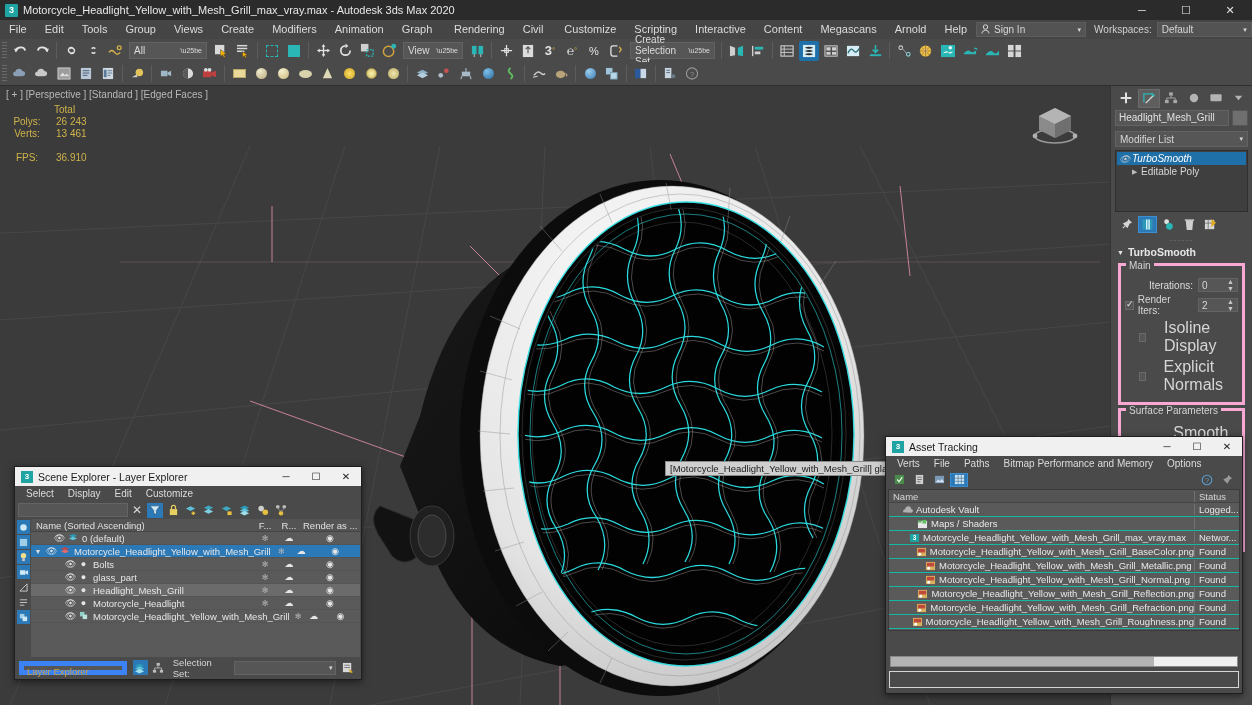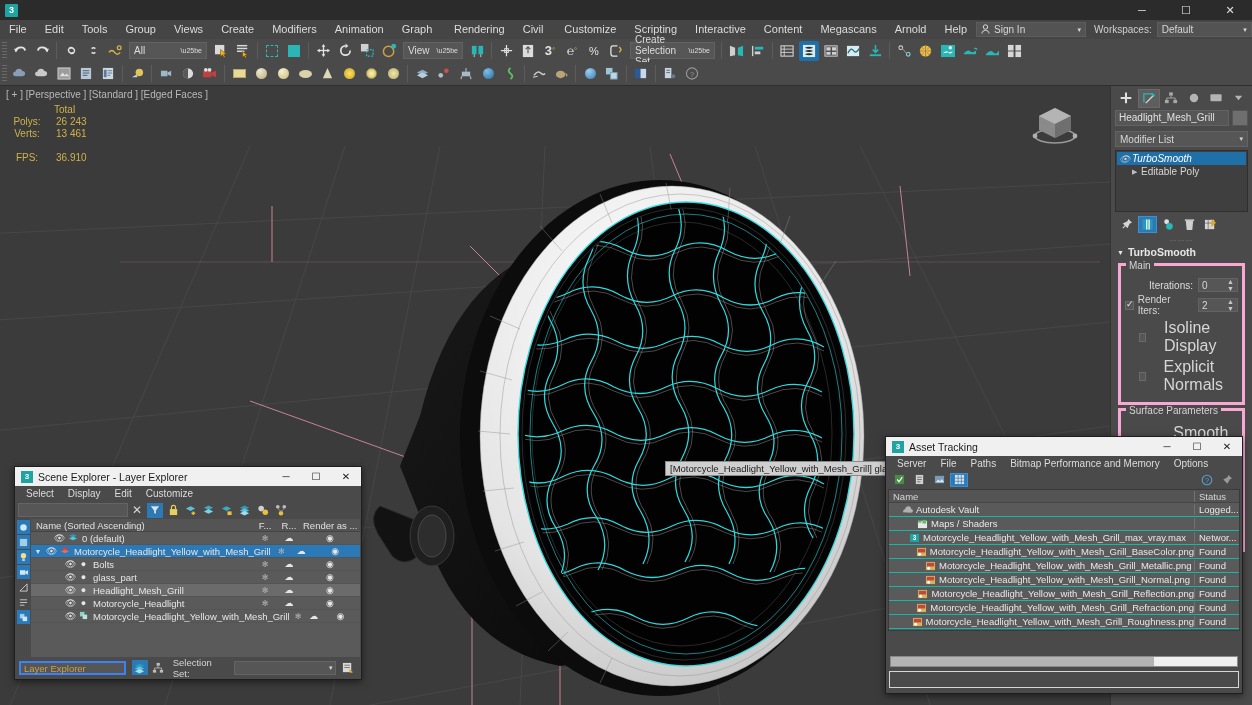--- a/index.html
+++ b/index.html
@@ -194,21 +194,21 @@
   .se-row.hl { background:#6b6b6b; }
   .se-row .c-name { flex:1; display:flex; align-items:center; }
   .se-row .c-f { width:26px; text-align:center; font-size:8px; color:#b5b5b5; }
   .se-row .c-r { width:22px; text-align:center; font-size:9px; }
   .se-row .c-d { width:60px; text-align:center; font-size:9px; }
   .se-exp { width:11px; font-size:7px; text-align:center; color:#ddd; }
   .se-eye { width:13px; font-size:9px; text-align:center; }
   .se-icon { width:13px; text-align:center; font-size:9px; }
   .se-foot { position:absolute; left:1px; right:1px; bottom:1px; height:21px; display:flex;
     align-items:center; padding:0 3px; background:#4a4a4a; }
-  .se-foot .sel-box { width:110px; height:14px; background:#565656; border:2px solid #3b82f6;
+  .se-foot .sel-box { width:110px; height:14px; background:#565656; border:5px solid #3b82f6;
     font-size:9.5px; color:#c8a24a; padding:0 3px; line-height:12px; }
   .se-foot .ss-lbl { font-size:9.5px; margin:0 4px 0 6px; }
   .se-foot .ss-box { width:105px; height:14px; background:#565656; border:1px solid #646464;
     display:flex; align-items:center; padding:0 3px; font-size:9px; }
   .se-foot .ss-box .caret { margin-left:auto; font-size:7px; }
 
   
   #asset-tracking { left:885px; top:436px; width:358px; height:258px; }
   .at-toolbar { height:17px; display:flex; align-items:center; padding:0 4px; background:#4a4a4a; }
   .at-tbtn { width:18px; height:14px; display:flex; align-items:center; justify-content:center;
@@ -232,20 +232,21 @@
   .at-status { position:absolute; left:3px; right:3px; bottom:5px; height:17px;
     background:#4a4a4a; border:1px solid #d6d6d6; }
 </style>
 </head>
 <body>
 
 <div class="app">
 
   <div class="titlebar">
     <div class="tb-icon">3</div>
+    <div class="tb-text">Motorcycle_Headlight_Yellow_with_Mesh_Grill_max_vray.max - Autodesk 3ds Max 2020</div>
     <div class="tb-btns">
       <div class="tb-btn">─</div>
       <div class="tb-btn">☐</div>
       <div class="tb-btn close">✕</div>
     </div>
   </div>
 
   <div class="menubar">
     <div class="menuitem">File</div>
     <div class="menuitem">Edit</div>
@@ -1246,21 +1247,21 @@
       <div class="wt-icon">3</div>
       <div class="wt-text">Asset Tracking</div>
       <div class="wt-btns">
         <div class="wt-btn">─</div>
         <div class="wt-btn">☐</div>
         <div class="wt-btn close">✕</div>
       </div>
     </div>
 
     <div class="win-menu">
-      <div class="mi">Server</div>
+      <div class="mi">Verts</div>
       <div class="mi">File</div>
       <div class="mi">Paths</div>
       <div class="mi">Bitmap Performance and Memory</div>
       <div class="mi">Options</div>
     </div>
 
     <div class="at-toolbar">
       <div class="at-tbtn">
         <svg width="11" height="11" viewBox="0 0 12 12">
             <rect x="1" y="1" width="10" height="10" fill="#4a8a4a"></rect>

